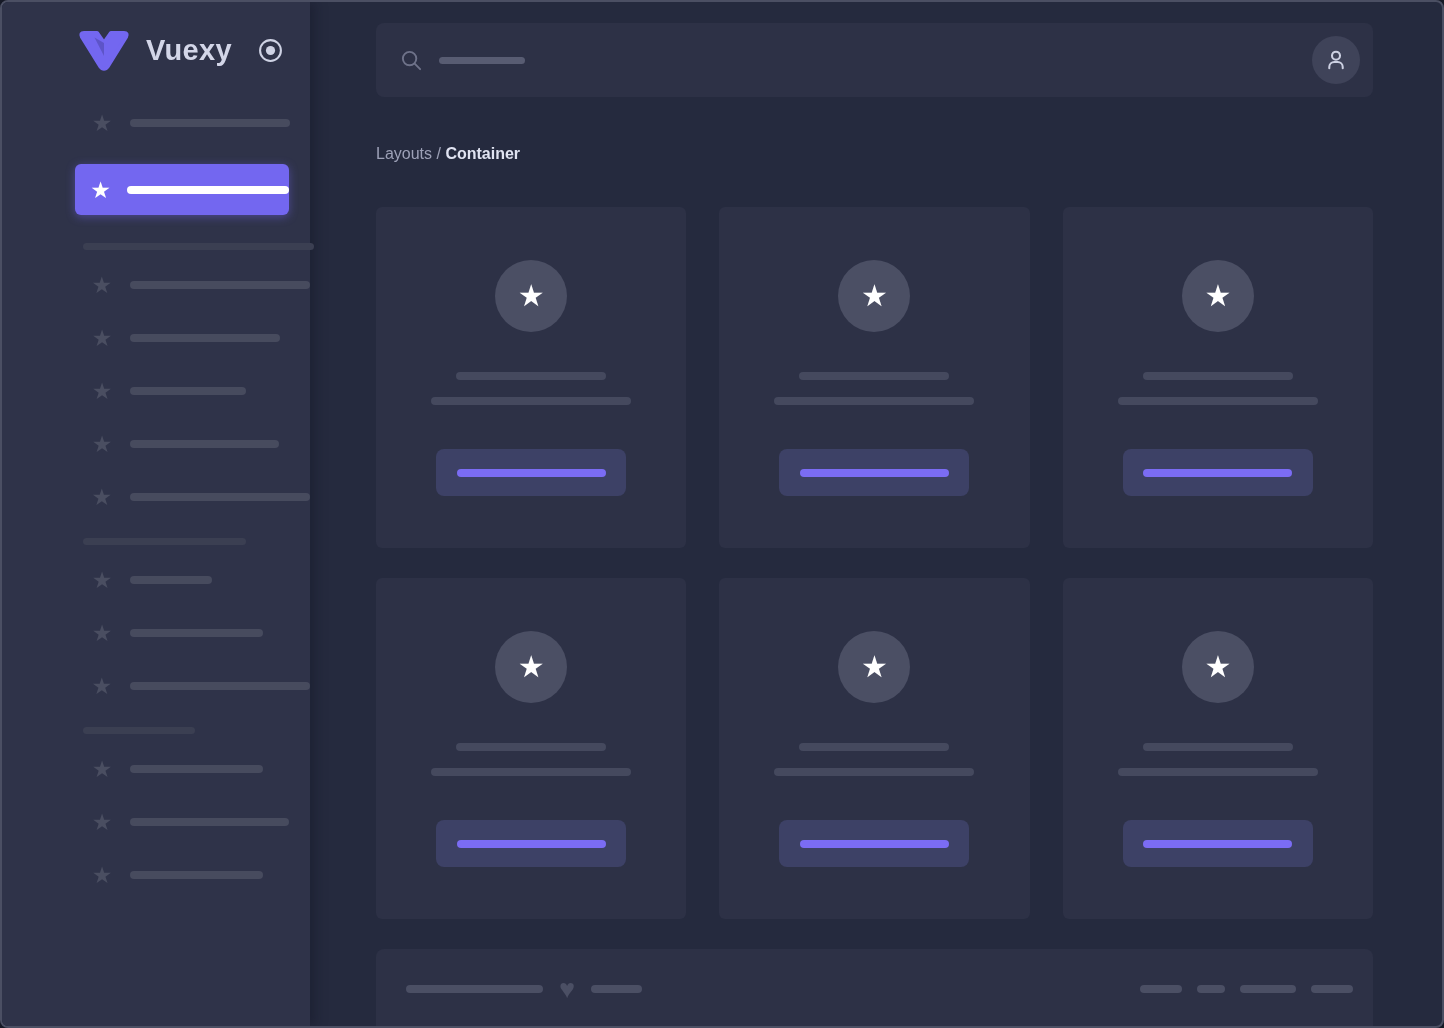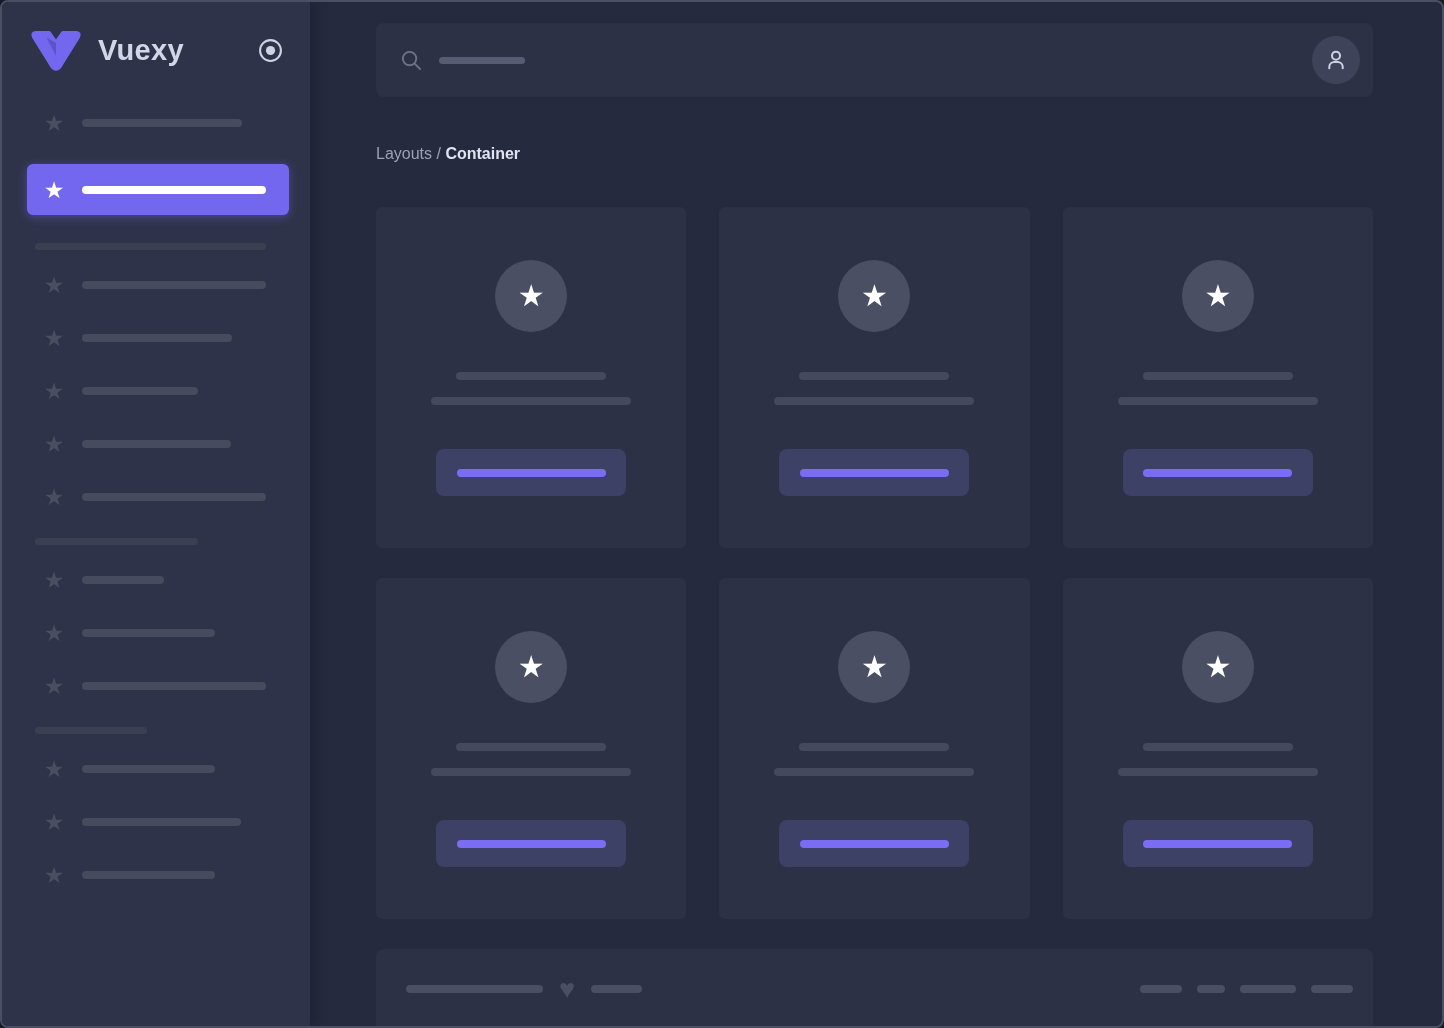--- a/index.html
+++ b/index.html
@@ -21,21 +21,21 @@
   *{margin:0;padding:0;box-sizing:border-box}
   body{background:#161926;font-family:"Liberation Sans",sans-serif}
   .frame{
     width:1444px;height:1028px;
     border:2px solid var(--border);border-radius:8px;
     overflow:hidden;display:flex;background:var(--main);
   }
   
   .sidebar{
     width:308px;flex:0 0 308px;background:var(--sidebar);
-    box-shadow:4px 0 12px rgba(14,17,33,.4);z-index:2;
+    box-shadow:4px 0 12px rgba(14,17,33,.4);z-index:2;padding-left:48px;
   }
   .logo-row{height:96px;display:flex;align-items:center;padding:0 27px 0 28px}
   .logo-title{font-size:29px;font-weight:700;color:var(--text);letter-spacing:.3px;margin-left:16px}
   .pin-icon{margin-left:auto;cursor:pointer}
   .nav{padding-top:13px}
   .nav-item{display:flex;align-items:center;height:24px;margin:0 0 29px 40px;gap:16px}
   .nav-item .star{font-size:23px;line-height:24px;color:#4a4e61;width:24px;text-align:center}
   .nav-bar{height:8px;border-radius:4px;background:var(--sk)}
   .nav-item.active{
     margin:15px 21px 20px 25px;height:51px;border-radius:6px;

